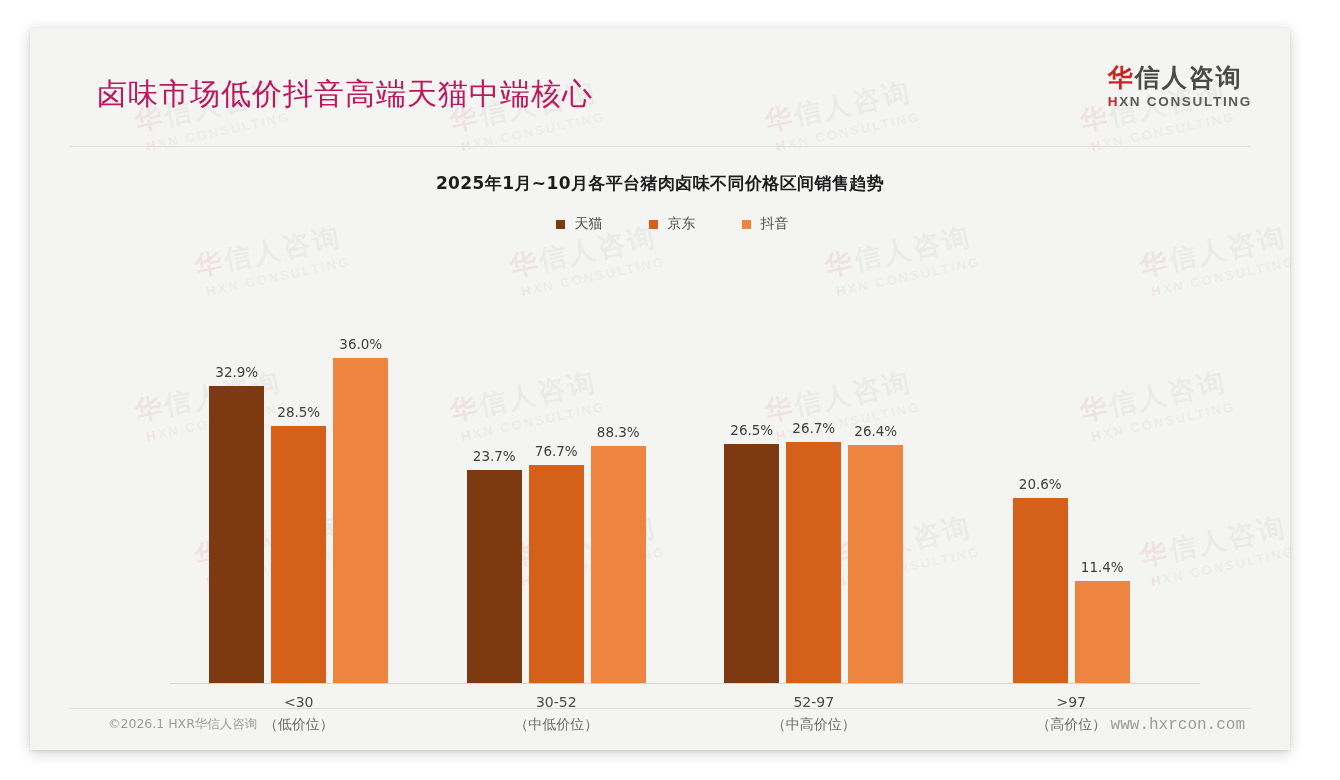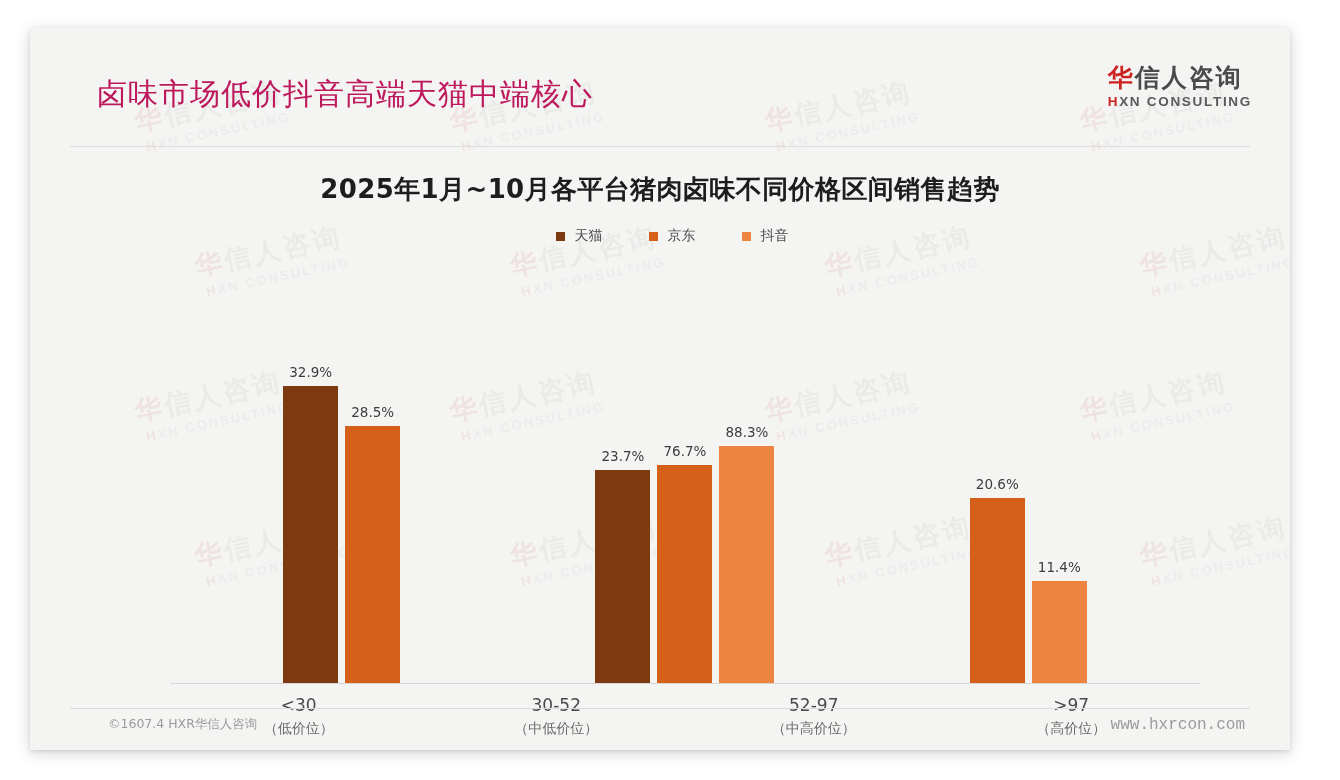--- a/index.html
+++ b/index.html
@@ -116,21 +116,21 @@
     position: absolute;
     left: 0;
     top: 118px;
     width: 100%;
     bottom: 0;
     z-index: 2;
   }
   #chart-title {
     margin-top: 26px;
     text-align: center;
-    font-size: 26px;
+    font-size: 17px;
     font-weight: 700;
     color: #1d1d1d;
     letter-spacing: 0.4px;
     font-family: "DejaVu Sans", "Liberation Sans", sans-serif;
   }
   #legend {
     margin-top: 20px;
     display: flex;
     justify-content: center;
     align-items: center;
@@ -211,21 +211,21 @@
     top: 546px;
     display: flex;
   }
   .xlabel {
     flex: 1 1 0;
     text-align: center;
     line-height: 1.55;
   }
   .xlabel .xl-range {
     display: block;
-    font-size: 17px;
+    font-size: 14px;
     color: #4a4a4a;
     font-family: "DejaVu Sans", "Liberation Sans", sans-serif;
   }
   .xlabel .xl-tier {
     display: block;
     font-size: 14px;
     color: #6a6a6a;
     font-family: "DejaVu Sans", "Liberation Sans", sans-serif;
   }
 
@@ -319,33 +319,51 @@
       <div id="groups">
           <div class="group">
             <div class="bar-col">
               <div class="bar-label">32.9%</div>
               <div class="bar" style="height: 298px; background: rgb(125, 58, 17);"></div>
             </div>
             <div class="bar-col">
               <div class="bar-label">28.5%</div>
               <div class="bar" style="height: 258px; background: rgb(212, 96, 26);"></div>
             </div>
+            <div class="bar-col">
+              <div class="bar-label">36.0%</div>
+              <div class="bar" style="height: 326px; background: rgb(237, 133, 64);"></div>
+            </div>
           </div>
           <div class="group">
             <div class="bar-col">
               <div class="bar-label">23.7%</div>
               <div class="bar" style="height: 214px; background: rgb(125, 58, 17);"></div>
             </div>
             <div class="bar-col">
               <div class="bar-label">76.7%</div>
               <div class="bar" style="height: 219px; background: rgb(212, 96, 26);"></div>
             </div>
             <div class="bar-col">
               <div class="bar-label">88.3%</div>
               <div class="bar" style="height: 238px; background: rgb(237, 133, 64);"></div>
+            </div>
+          </div>
+          <div class="group">
+            <div class="bar-col">
+              <div class="bar-label">26.5%</div>
+              <div class="bar" style="height: 240px; background: rgb(125, 58, 17);"></div>
+            </div>
+            <div class="bar-col">
+              <div class="bar-label">26.7%</div>
+              <div class="bar" style="height: 242px; background: rgb(212, 96, 26);"></div>
+            </div>
+            <div class="bar-col">
+              <div class="bar-label">26.4%</div>
+              <div class="bar" style="height: 239px; background: rgb(237, 133, 64);"></div>
             </div>
           </div>
           <div class="group">
             <div class="bar-col">
               <div class="bar-label">20.6%</div>
               <div class="bar" style="height: 186px; background: rgb(212, 96, 26);"></div>
             </div>
             <div class="bar-col">
               <div class="bar-label">11.4%</div>
               <div class="bar" style="height: 103px; background: rgb(237, 133, 64);"></div>
@@ -370,16 +388,16 @@
         </div>
         <div class="xlabel">
           <span class="xl-range">&gt;97</span>
           <span class="xl-tier">（高价位）</span>
         </div>
       </div>
   </div>
 
   <div id="footer-rule"></div>
   <div id="footer">
-    <div id="footer-left">©1607.4 HXR华信人咨询</div>
+    <div id="footer-left">©2026.1 HXR华信人咨询</div>
     <div id="footer-right">www.hxrcon.com</div>
   </div>
 </div>
 
 </body></html>

